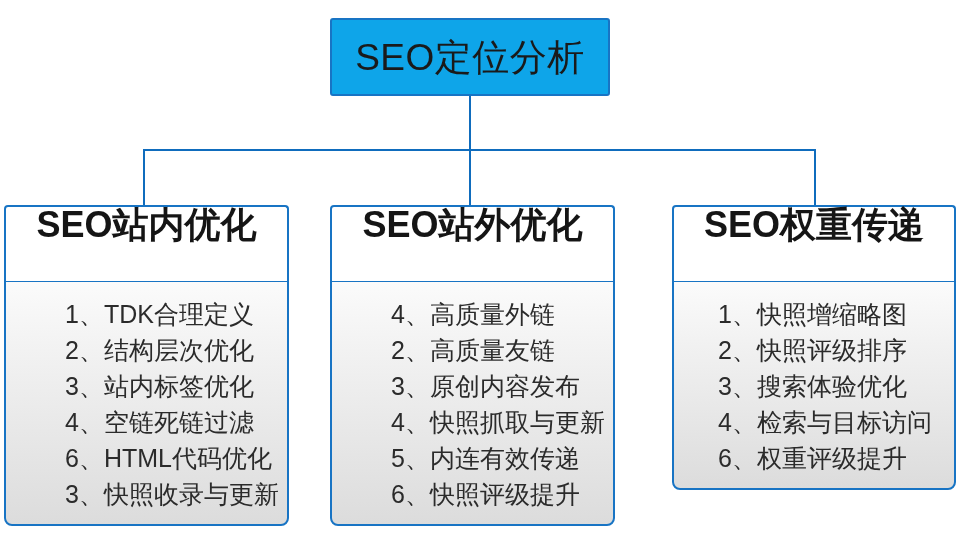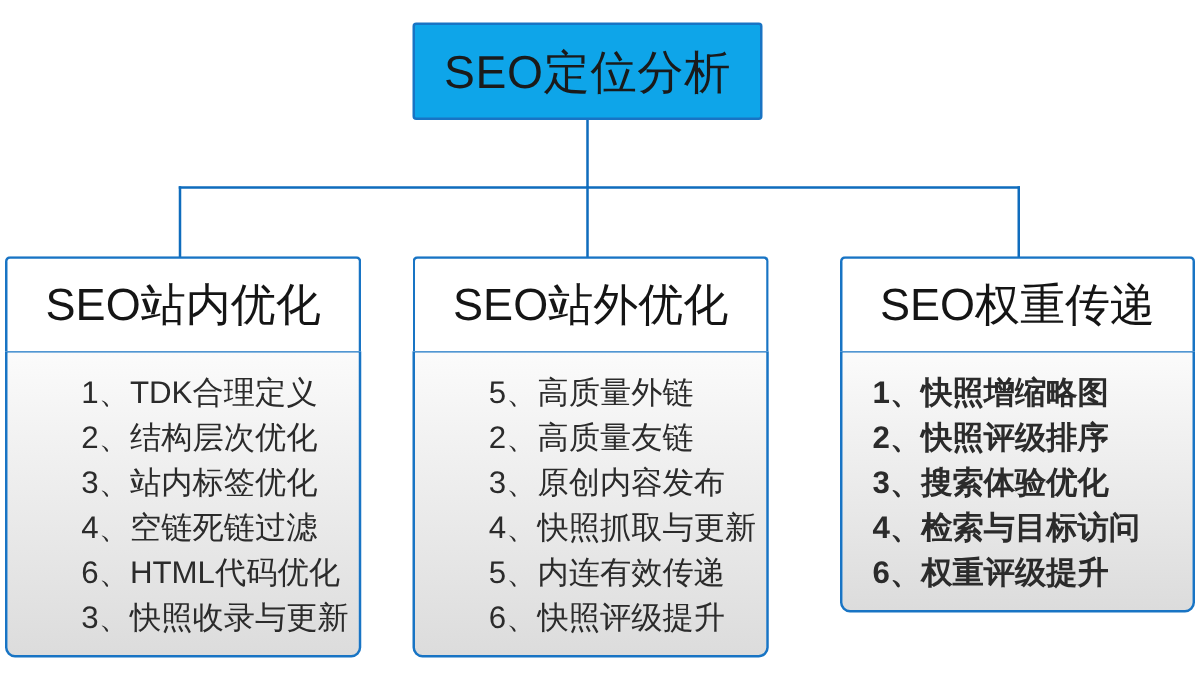--- a/index.html
+++ b/index.html
@@ -64,22 +64,22 @@
   .col-3 { left: 672px; width: 284px; }
 
   .col-header {
     height: 76px;
     border: 2px solid #1874c4;
     border-radius: 4px 4px 0 0;
     border-bottom: none;
     background: #ffffff;
     box-sizing: border-box;
     display: flex;
-    align-items: center;
     justify-content: center;
+    font-weight: bold;
   }
   .col-header .header-text {
     font-size: 36px;
     color: #151515;
     line-height: 1;
     white-space: nowrap;
   }
 
   .col-body {
     border: 2px solid #1874c4;
@@ -95,21 +95,21 @@
     margin: 0;
     padding: 0;
   }
   .item-list li {
     font-size: 25px;
     color: #2b2b2b;
     line-height: 36px;
     padding-left: 59px;
     white-space: nowrap;
   }
-  .col-3 .item-list li { padding-left: 24px; font-weight: bold; }
+  .col-3 .item-list li { padding-left: 44px; }
 </style>
 </head>
 <body>
 
 <div id="canvas">
 
   <div class="root-node">
     <span class="node-title">SEO定位分析</span>
   </div>
 
@@ -134,21 +134,21 @@
       </ul>
     </div>
   </div>
 
   <div class="column col-2">
     <div class="col-header">
       <span class="header-text">SEO站外优化</span>
     </div>
     <div class="col-body">
       <ul class="item-list">
-        <li>5、高质量外链</li>
+        <li>4、高质量外链</li>
         <li>2、高质量友链</li>
         <li>3、原创内容发布</li>
         <li>4、快照抓取与更新</li>
         <li>5、内连有效传递</li>
         <li>6、快照评级提升</li>
       </ul>
     </div>
   </div>
 
   <div class="column col-3">

